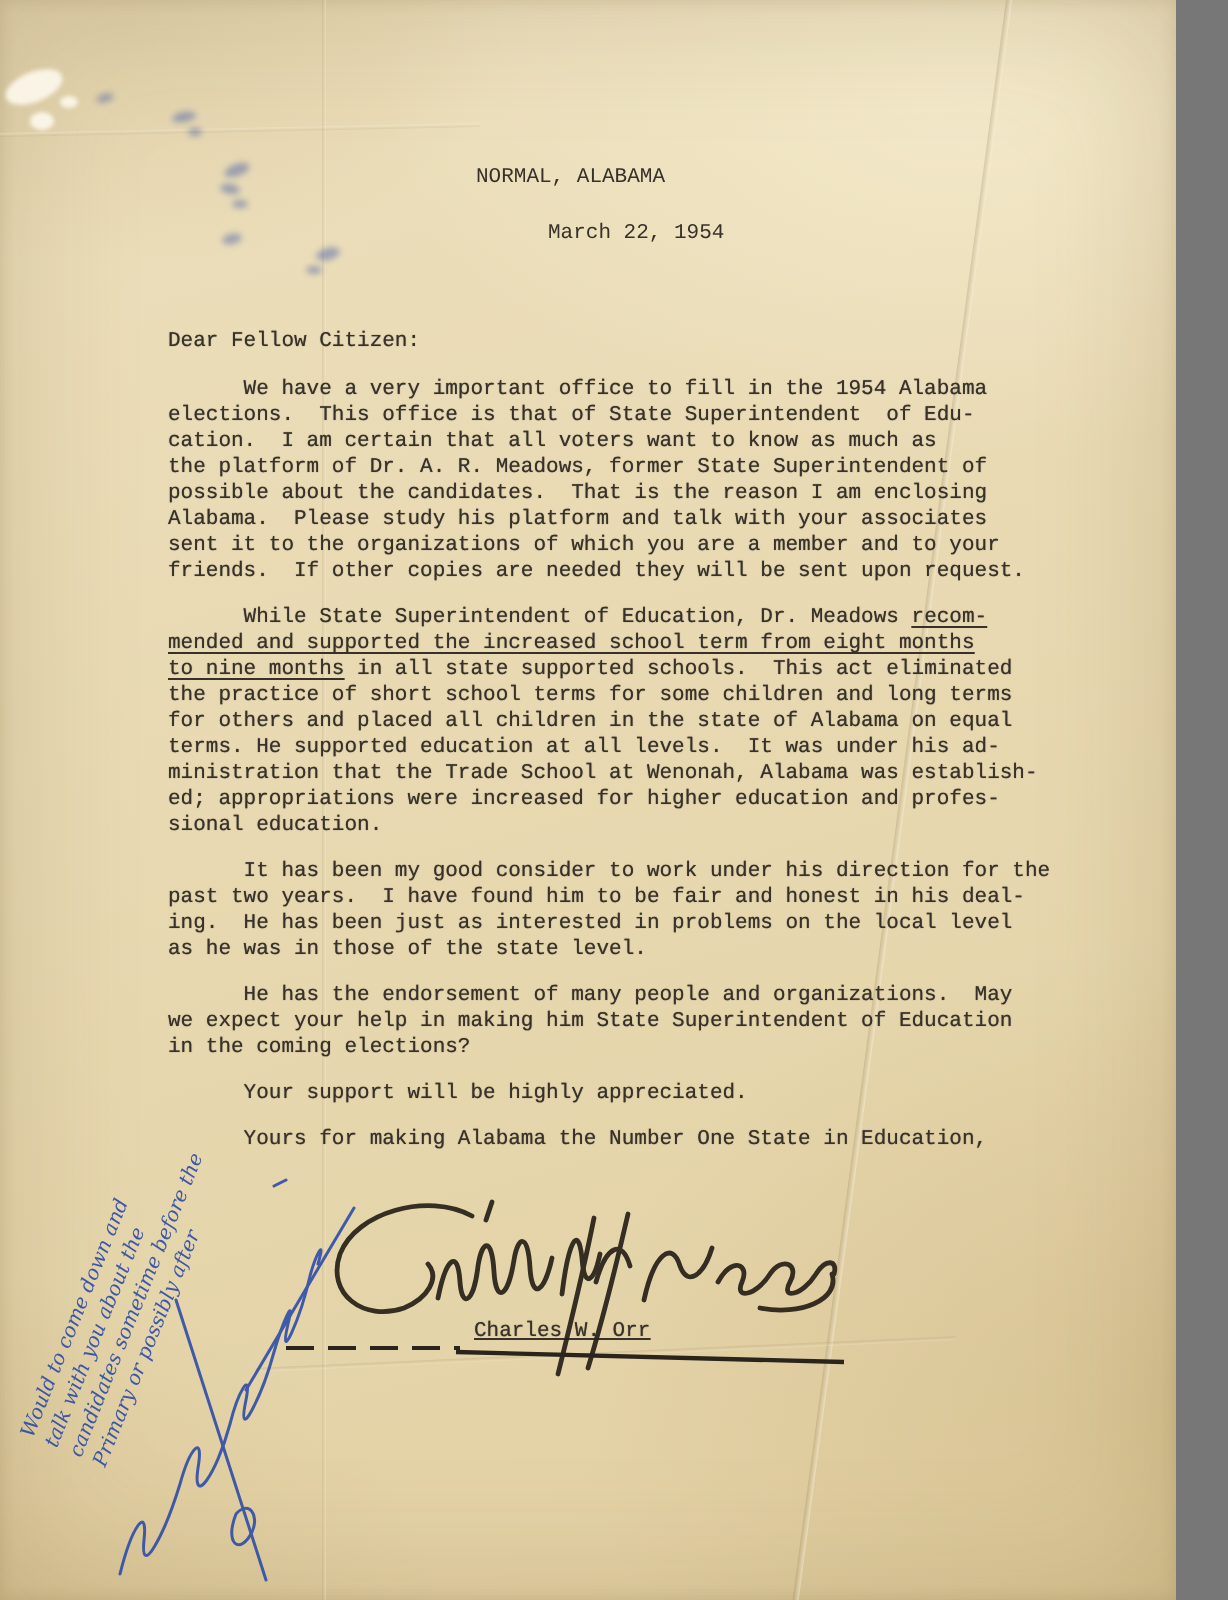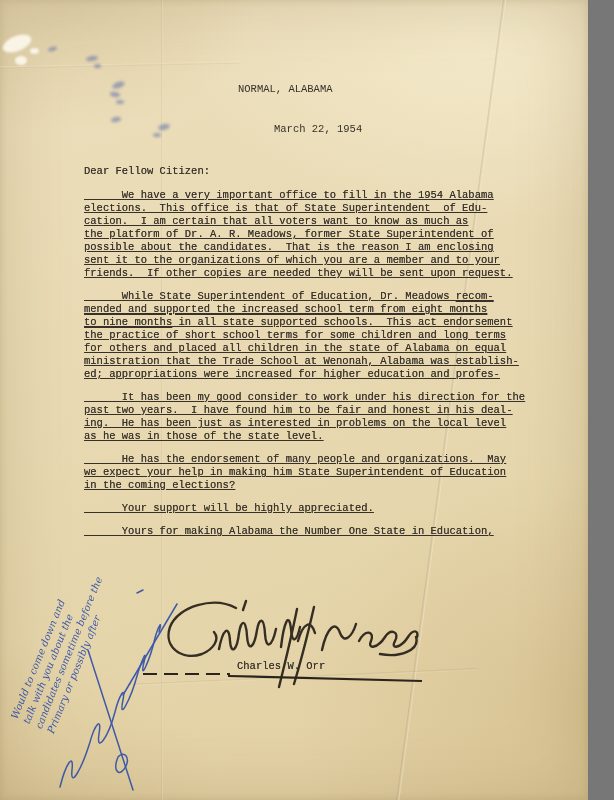--- a/index.html
+++ b/index.html
@@ -35,27 +35,27 @@
     transform:rotate(-1.2deg);
     background:linear-gradient(180deg, rgba(248,240,214,.4), rgba(123,97,48,.10));
   }
   
   .chip{position:absolute;background:#faf4e6;border-radius:50%;filter:blur(1px);}
   
   .smudge{position:absolute;background:#3a55a8;border-radius:50%;filter:blur(1.7px);opacity:.45;}
   
   .typed{color:#37312a; font-size:10.5px; letter-spacing:0; }
   .letterhead-place{position:absolute;left:238px;top:83px;}
-  .letterhead-date{position:absolute;left:245px;top:123px;padding-left:29px;}
+  .letterhead-date{position:absolute;left:245px;top:111px;padding-left:29px;}
   .body-block{position:absolute;left:84px;top:165px;width:452px;}
   .salutation{margin:0 0 11px 0;}
-  .para{margin:0 0 10px 0;text-decoration:underline;}
+  .para{margin:0 0 10px 0;}
   .tline{white-space:pre;line-height:13px;text-shadow:0 0 .5px rgba(55,49,42,.75);}
   .u{text-decoration:underline;text-underline-offset:2px;text-decoration-thickness:1px;margin-top:15px;}
-  .typed-sig-name{position:absolute;left:237px;top:660px;text-shadow:0 0 .5px rgba(55,49,42,.75);}
+  .typed-sig-name{position:absolute;left:237px;top:660px;text-shadow:0 0 .5px rgba(55,49,42,.75);text-decoration:underline;}
   
   .handnote{
     position:absolute;left:8px;top:716px;width:250px;
     transform:rotate(-68deg);transform-origin:0 0;
     color:#2e4da8;font-family:"DejaVu Serif",serif;font-style:italic;
     font-size:10px;line-height:13px;opacity:.92;
   }
   .note-line{white-space:pre;}
   .overlay{position:absolute;left:0;top:0;pointer-events:none;}
 </style>
@@ -88,31 +88,34 @@
 
   <div class="typed body-block">
     <div class="tline salutation">Dear Fellow Citizen:</div>
     <div id="paragraphs">
         <div class="para">
           <div class="tline"><span>      We have a very important office to fill in the 1954 Alabama</span></div>
           <div class="tline"><span>elections.  This office is that of State Superintendent  of Edu-</span></div>
           <div class="tline"><span>cation.  I am certain that all voters want to know as much as</span></div>
           <div class="tline"><span>the platform of Dr. A. R. Meadows, former State Superintendent of</span></div>
           <div class="tline"><span>possible about the candidates.  That is the reason I am enclosing</span></div>
+          <div class="tline"><span>Alabama.  Please study his platform and talk with your associates</span></div>
           <div class="tline"><span>sent it to the organizations of which you are a member and to your</span></div>
           <div class="tline"><span>friends.  If other copies are needed they will be sent upon request.</span></div>
         </div>
         <div class="para">
           <div class="tline"><span>      While State Superintendent of Education, Dr. Meadows </span><span class="u">recom-</span></div>
           <div class="tline"><span class="u">mended and supported the increased school term from eight months</span></div>
-          <div class="tline"><span class="u">to nine months</span><span> in all state supported schools.  This act endorsement</span></div>
+          <div class="tline"><span class="u">to nine months</span><span> in all state supported schools.  This act eliminated</span></div>
           <div class="tline"><span>the practice of short school terms for some children and long terms</span></div>
           <div class="tline"><span>for others and placed all children in the state of Alabama on equal</span></div>
+          <div class="tline"><span>terms. He supported education at all levels.  It was under his ad-</span></div>
           <div class="tline"><span>ministration that the Trade School at Wenonah, Alabama was establish-</span></div>
           <div class="tline"><span>ed; appropriations were increased for higher education and profes-</span></div>
+          <div class="tline"><span>sional education.</span></div>
         </div>
         <div class="para">
           <div class="tline"><span>      It has been my good consider to work under his direction for the</span></div>
           <div class="tline"><span>past two years.  I have found him to be fair and honest in his deal-</span></div>
           <div class="tline"><span>ing.  He has been just as interested in problems on the local level</span></div>
           <div class="tline"><span>as he was in those of the state level.</span></div>
         </div>
         <div class="para">
           <div class="tline"><span>      He has the endorsement of many people and organizations.  May</span></div>
           <div class="tline"><span>we expect your help in making him State Superintendent of Education</span></div>

